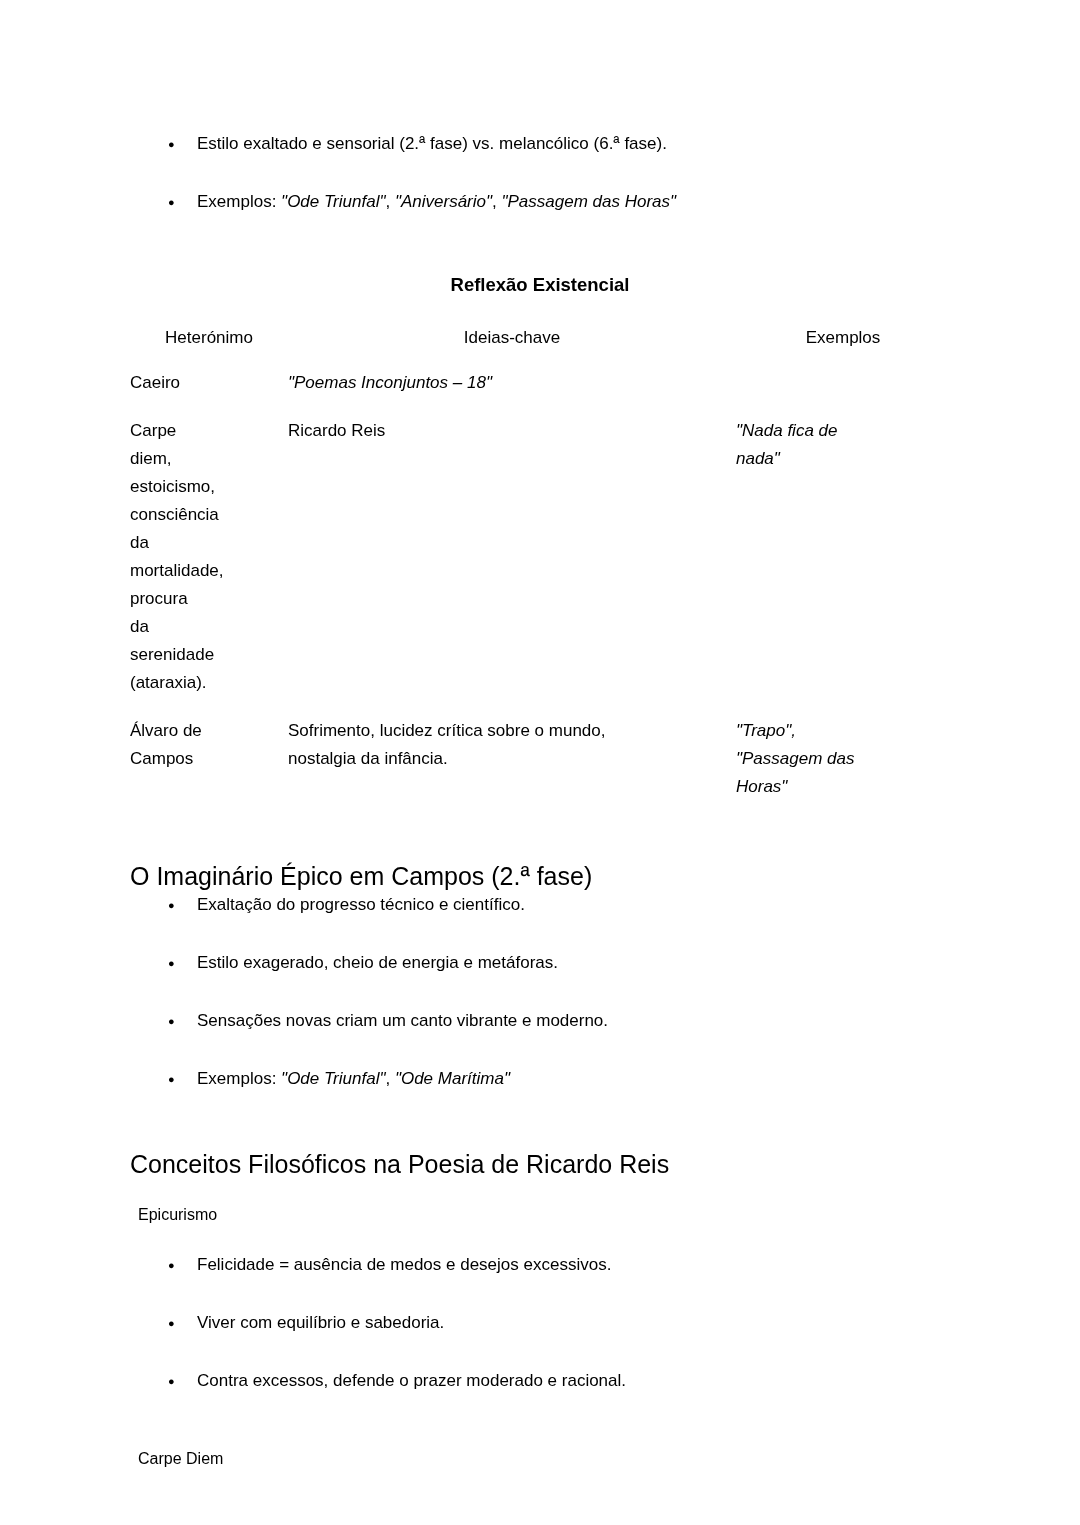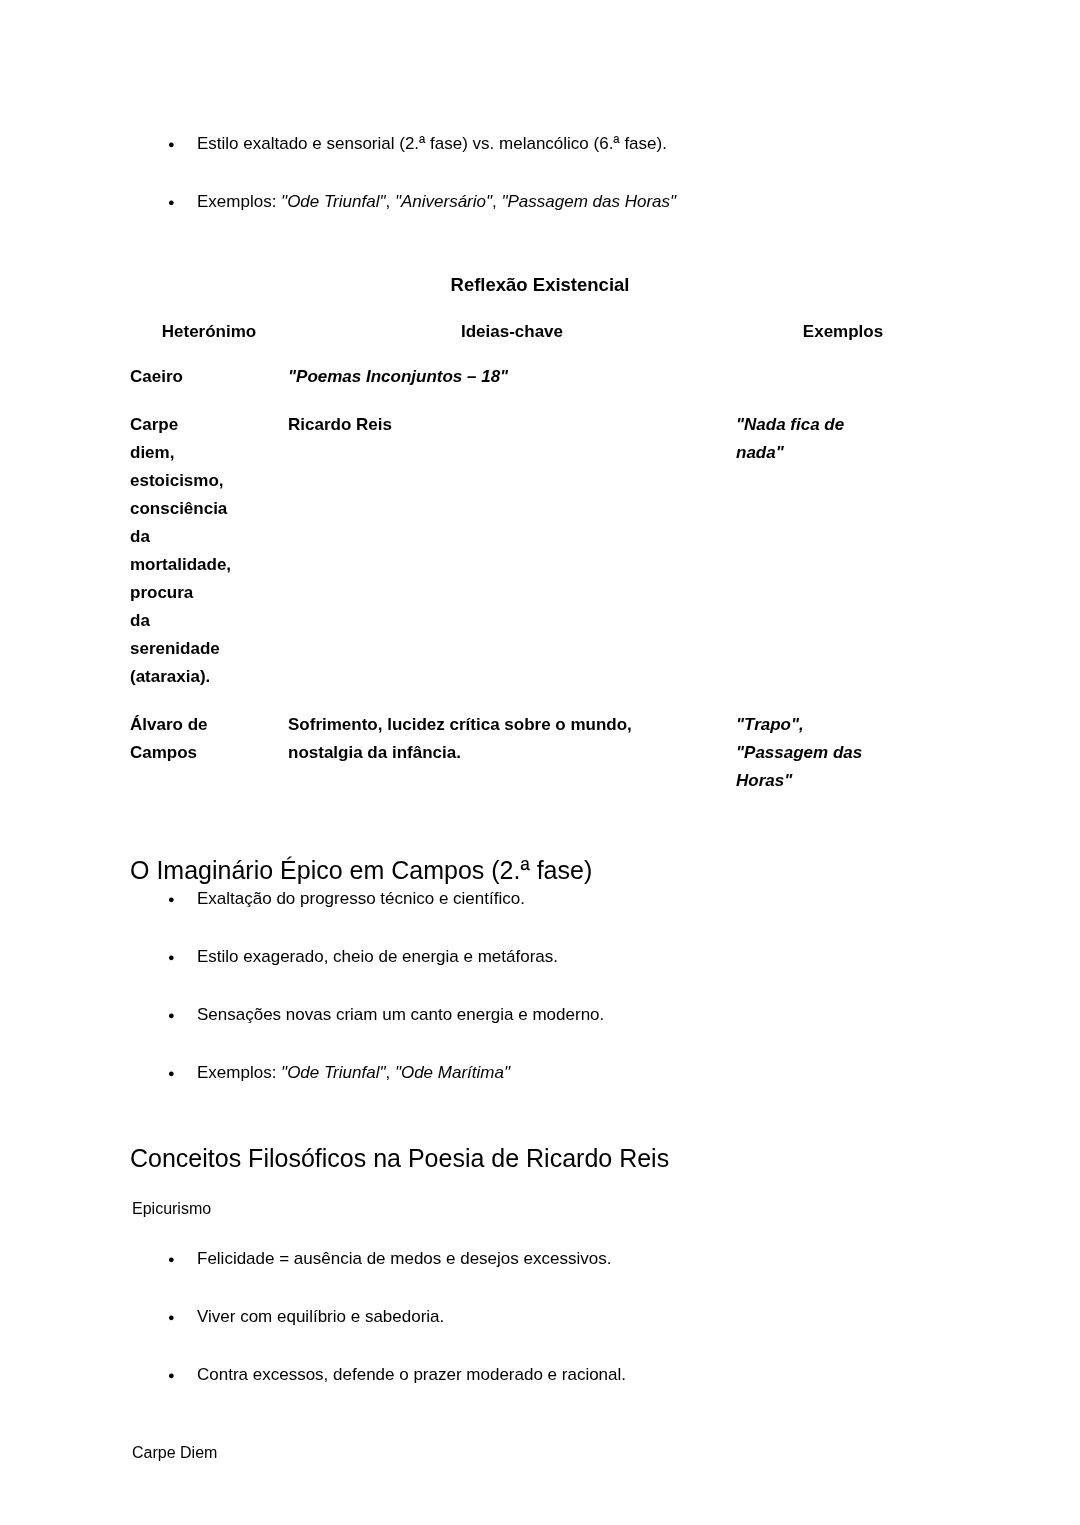--- a/index.html
+++ b/index.html
@@ -49,29 +49,29 @@
     text-align: center;
   }
   .h-large {
     margin: 60px 0 0 0;
     font-size: 25px;
     font-weight: normal;
     line-height: 30px;
   }
   .h-large.conceitos { margin-top: 56px; }
   .h-small {
-    margin: 24px 0 0 2px;
+    margin: 24px 0 0 8px;
     font-size: 16px;
     font-weight: normal;
     line-height: 24px;
   }
   .h-small.carpe { margin-top: 52px; }
 
   
-  .table { margin-top: 20px; font-weight: bold; }
+  .table { margin-top: 26px; }
   .t-head, .t-row {
     display: grid;
     grid-template-columns: 158px 448px 214px;
   }
   .t-head { margin-bottom: 17px; }
   .t-row + .t-row { margin-top: 20px; }
   .t-hcell {
     text-align: center;
     line-height: 28px;
   }
@@ -129,21 +129,21 @@
     <li>
       <span class="bullet">●</span>
       <span class="li-text"><span>Exaltação do progresso técnico e científico.</span></span>
     </li>
     <li>
       <span class="bullet">●</span>
       <span class="li-text"><span>Estilo exagerado, cheio de energia e metáforas.</span></span>
     </li>
     <li>
       <span class="bullet">●</span>
-      <span class="li-text"><span>Sensações novas criam um canto energia e moderno.</span></span>
+      <span class="li-text"><span>Sensações novas criam um canto vibrante e moderno.</span></span>
     </li>
     <li>
       <span class="bullet">●</span>
       <span class="li-text"><span>Exemplos: </span><span class="it">"Ode Triunfal"</span><span>, </span><span class="it">"Ode Marítima"</span></span>
     </li>
   </ul>
 
   <h2 class="h-large conceitos">Conceitos Filosóficos na Poesia de Ricardo Reis</h2>
 
   <h4 class="h-small">Epicurismo</h4>

